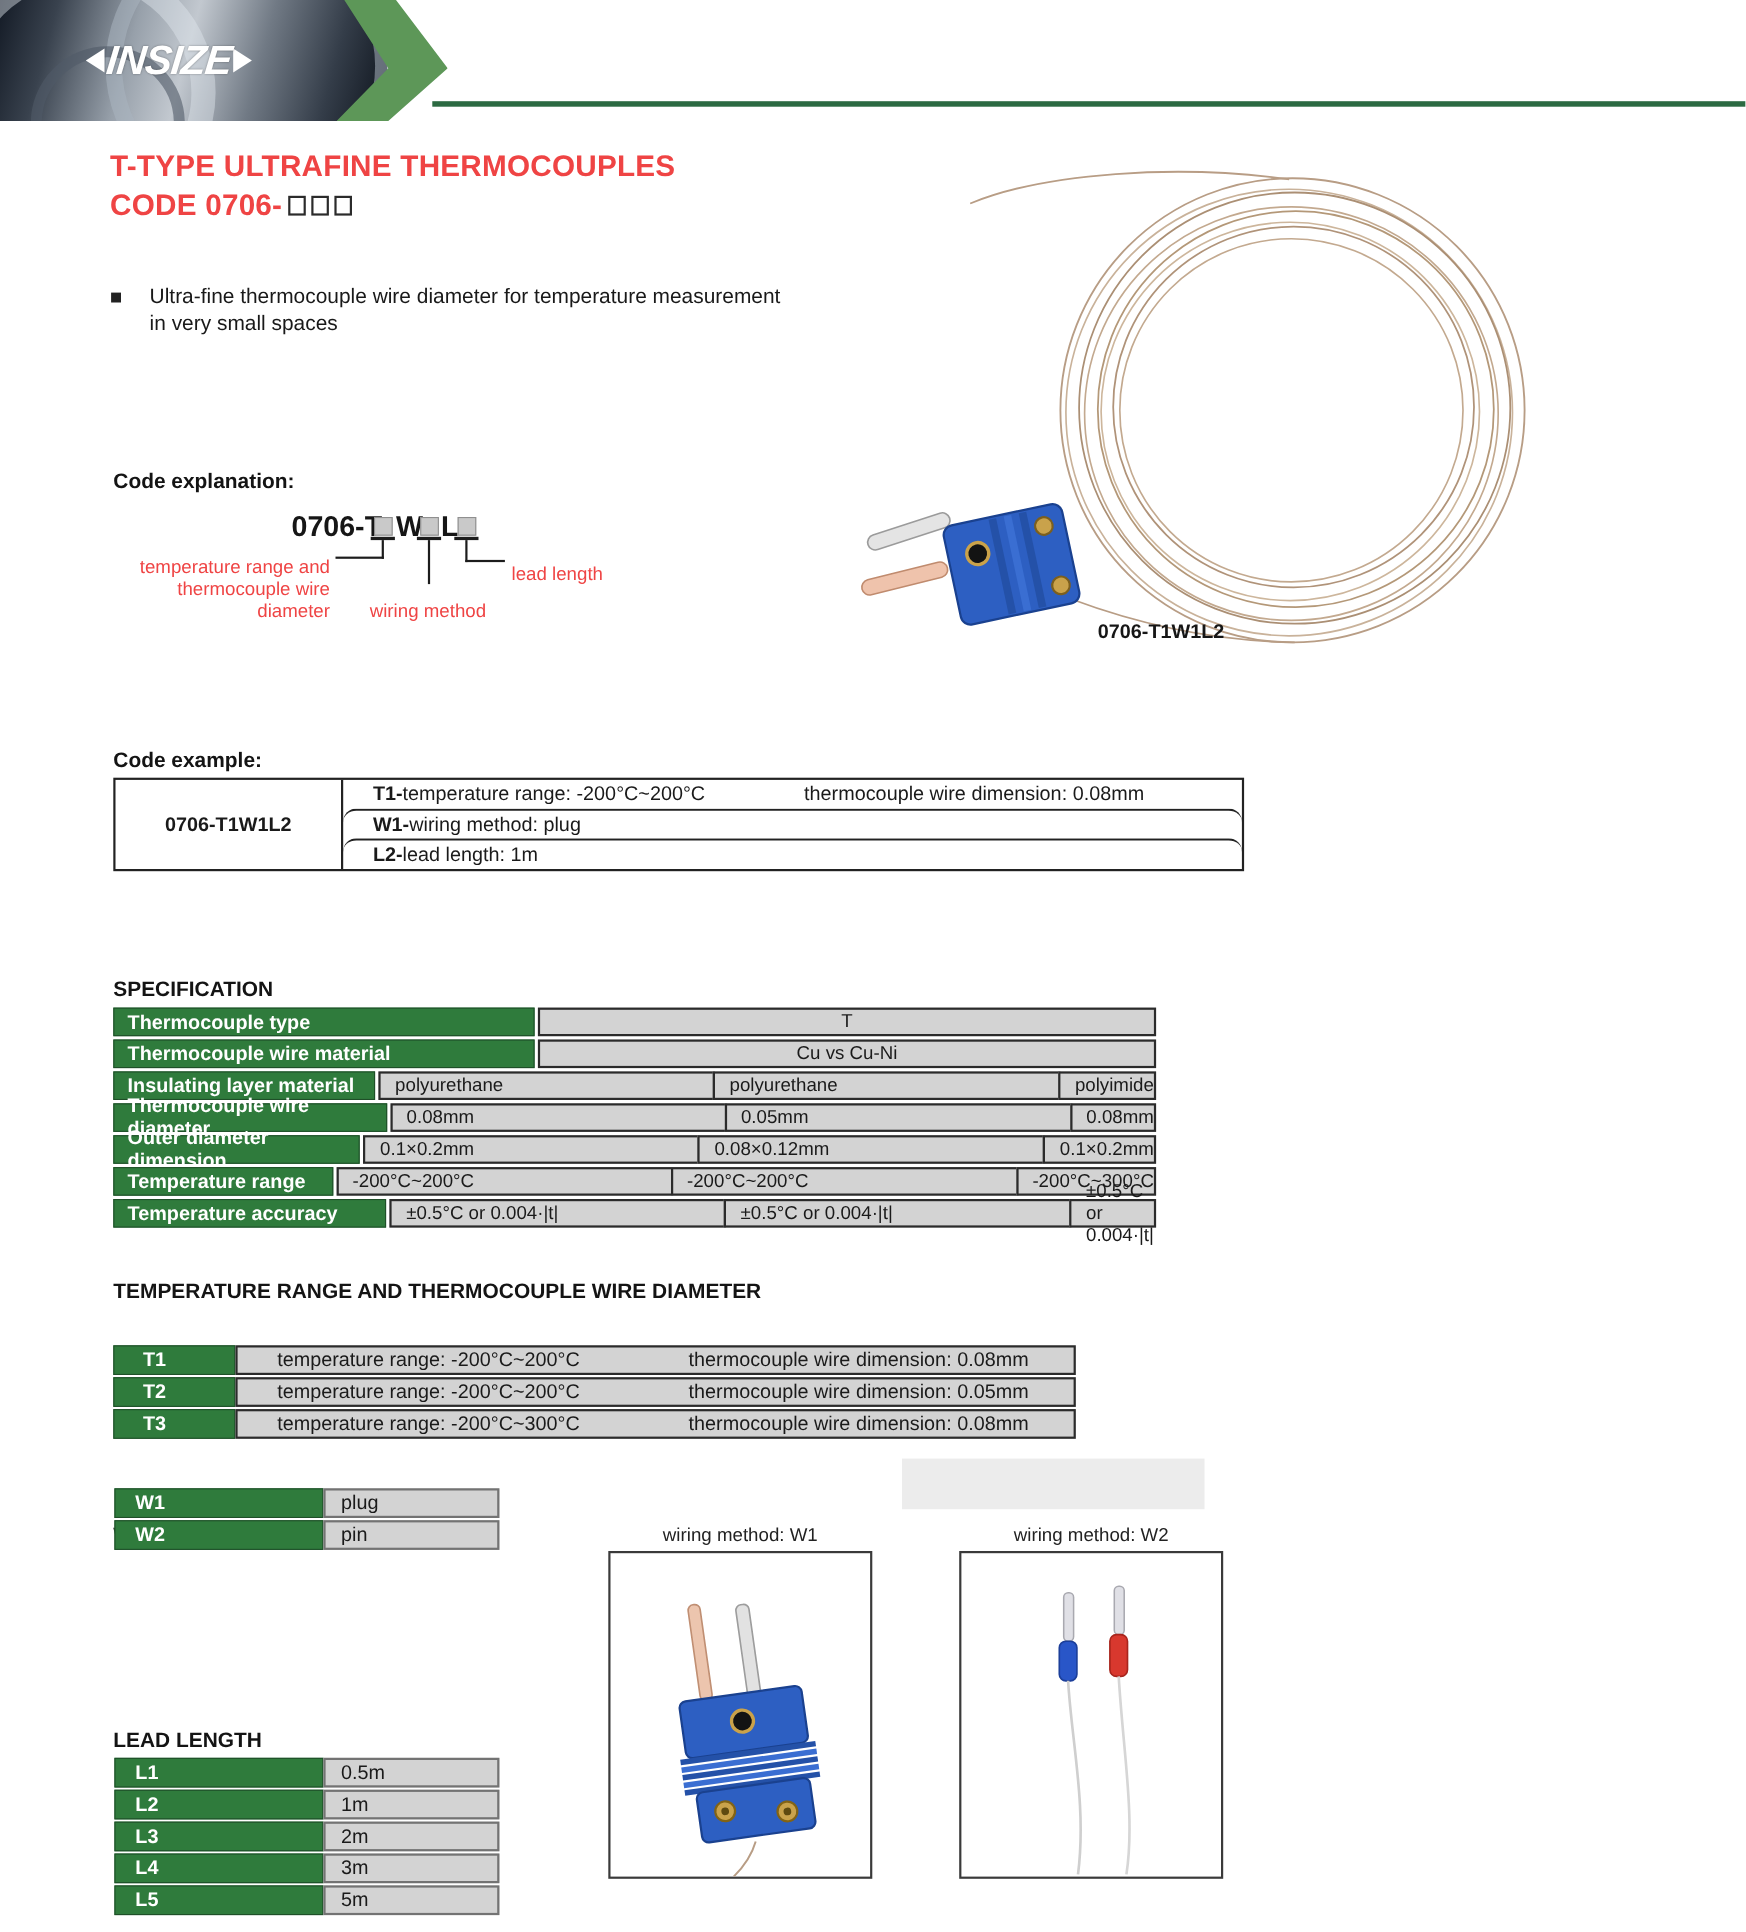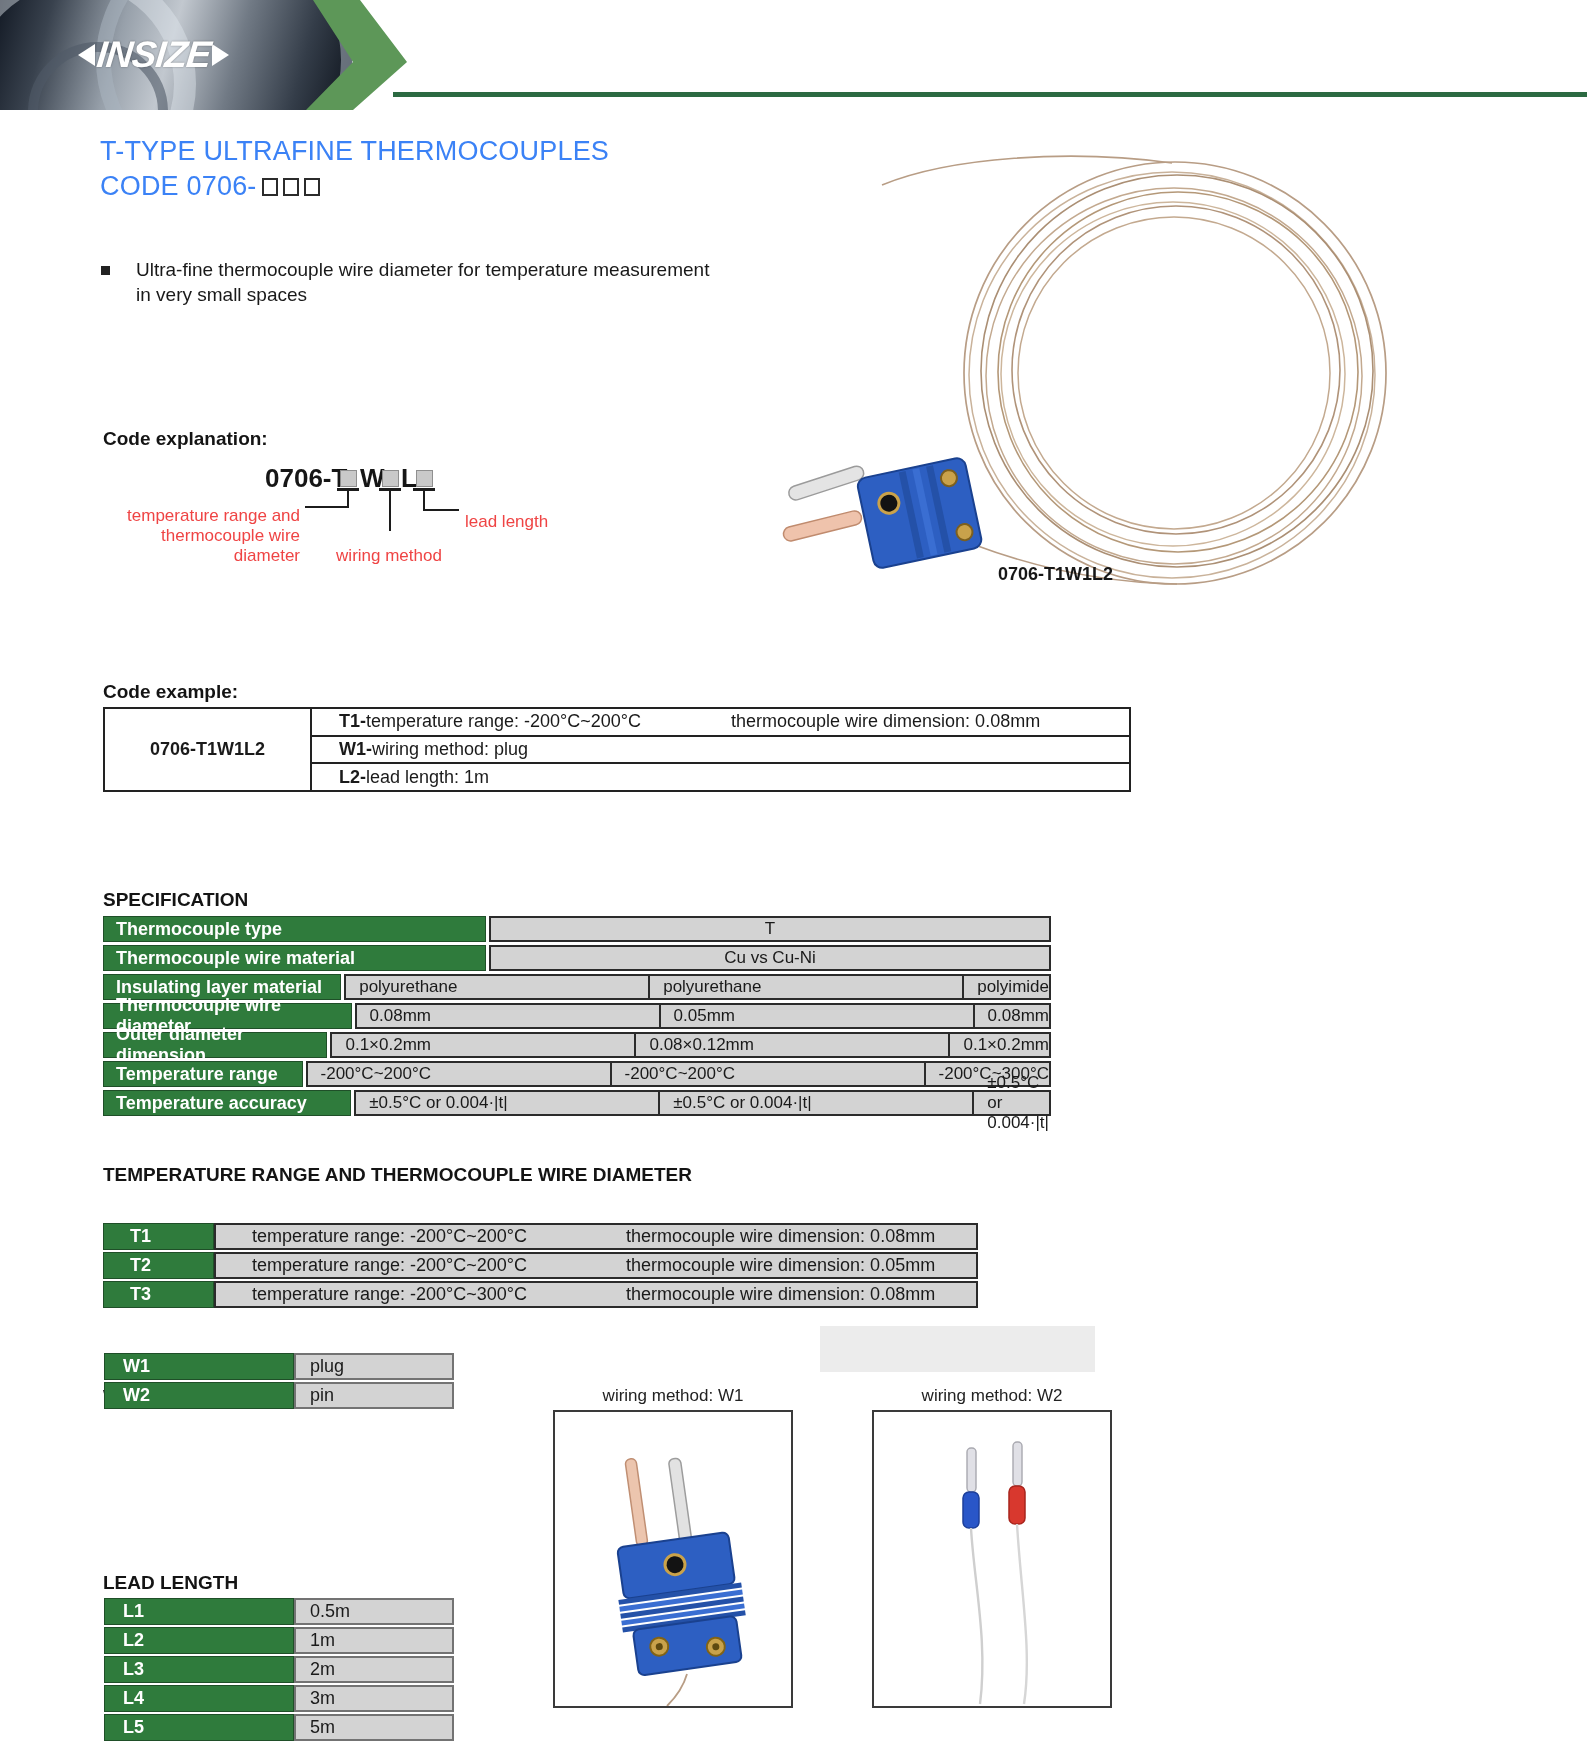--- a/index.html
+++ b/index.html
@@ -18,41 +18,41 @@
   .chevron{left:0;top:0;width:420px;height:110px;background:#5d9758;
     clip-path:polygon(313px 0,360px 0,407px 62px,353px 110px,306px 110px,353px 62px);}
   .hrule{left:393px;top:92px;width:1194px;height:5px;background:#2c6a42;}
   .logo{left:78px;top:34px;display:flex;align-items:center;z-index:3;}
   .logo .txt{color:#fff;font-weight:bold;font-style:italic;font-size:37px;letter-spacing:-1px;
     transform:skewX(-6deg);margin:0 2px;text-shadow:0 0 2px rgba(0,0,0,.4);}
   .tri-l{width:0;height:0;border-top:11px solid transparent;border-bottom:11px solid transparent;border-right:17px solid #fff;}
   .tri-r{width:0;height:0;border-top:11px solid transparent;border-bottom:11px solid transparent;border-left:17px solid #fff;}
 
   
-  .title{font-weight:normal;font-size:27px;color:#3b82f6;letter-spacing:.2px;}
+  .title{font-weight:bold;font-size:27px;color:#ef4444;letter-spacing:.2px;}
   .osq{display:inline-block;width:12px;height:14px;border:2px solid #2b2b2b;background:#fff;margin-left:5px;vertical-align:-1px;}
   .h2{font-weight:bold;font-size:19px;color:#141414;}
   .feature{font-size:19px;line-height:25px;color:#191919;}
   .bullet{width:9px;height:9px;background:#222;}
 
   
   .ce-code{font-weight:bold;font-size:26px;color:#161616;}
   .gsq{width:15px;height:15px;background:#c9c9c9;border:1px solid #8f8f8f;}
   .ubar{height:3px;background:#1c1c1c;}
   .vl{width:2px;background:#1c1c1c;}
   .hl{height:2px;background:#1c1c1c;}
   .ce-label{font-size:17px;color:#ef4444;margin-top:12px;}
 
   
   .cet{left:103px;top:707px;width:1028px;height:85px;border:2px solid #222;display:flex;box-sizing:border-box;}
   .cet-left{width:207px;border-right:2px solid #222;display:flex;align-items:center;justify-content:center;
     font-weight:bold;font-size:18px;box-sizing:border-box;}
   .cet-rows{flex:1;display:flex;flex-direction:column;}
   .cet-row{flex:1;display:flex;align-items:center;padding-left:27px;font-size:18px;box-sizing:border-box;}
-  .cet-row + .cet-row{border-top:2px solid #222;}
+  .cet-row + .cet-row{border-top:2px solid #222;border-radius:12px;}
   .ce-main{display:inline-block;width:392px;}
   .bold{font-weight:bold;}
 
   
   .spec{left:103px;top:916px;width:948px;}
   .spec-row{display:flex;margin-bottom:3px;height:26px;}
   .spec-label{width:383px;background:#2f7b3c;border:1px solid #1f4f28;color:#fff;font-weight:bold;font-size:18px;
     display:flex;align-items:center;padding-left:12px;box-sizing:border-box;}
   .spec-vals{flex:1;display:flex;margin-left:3px;}
   .vcell{background:#d3d3d3;border:2px solid #2b2b2b;box-sizing:border-box;font-size:17px;

